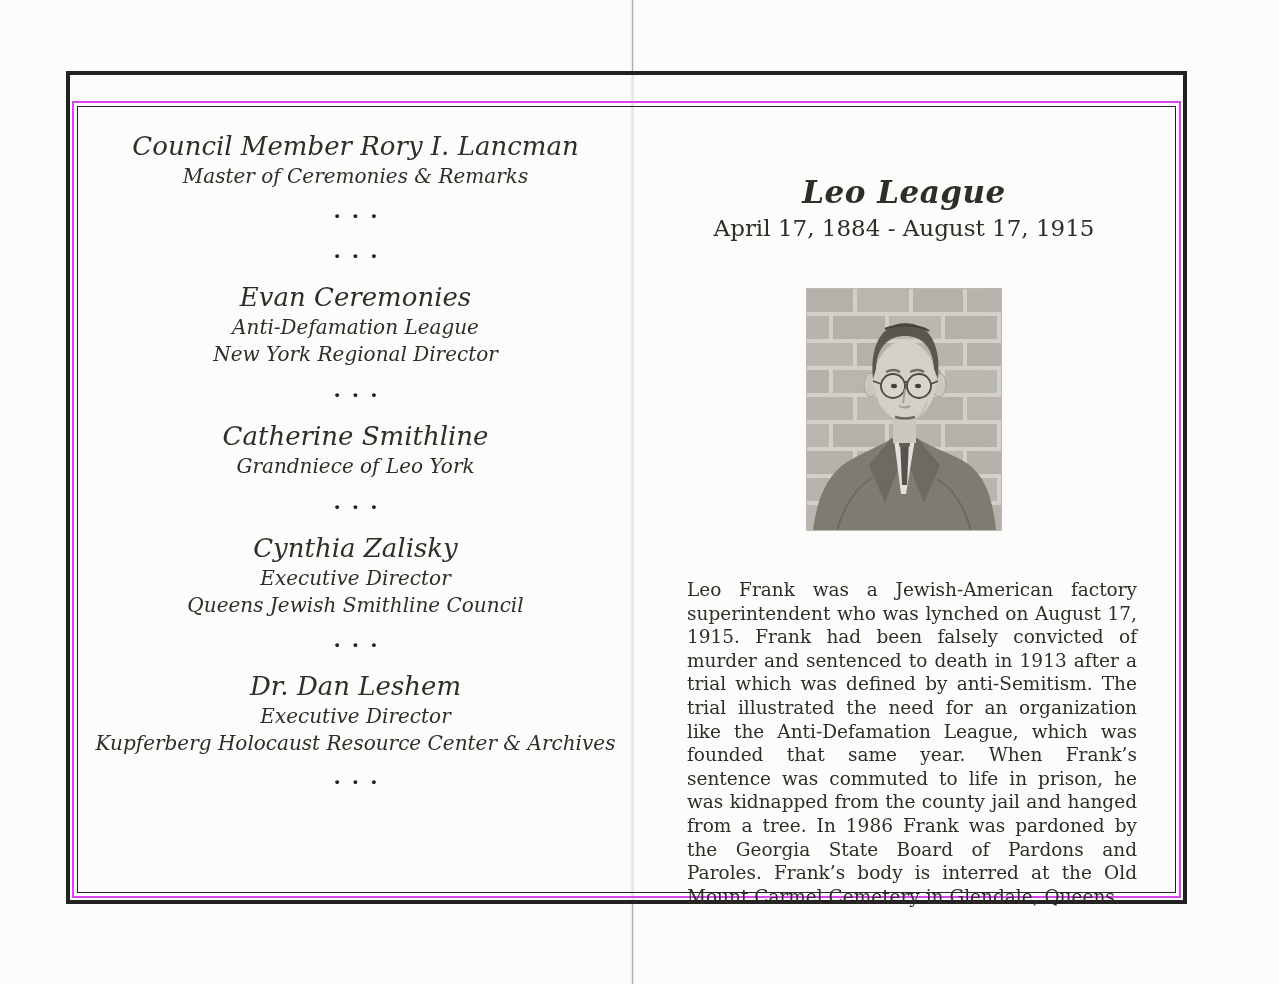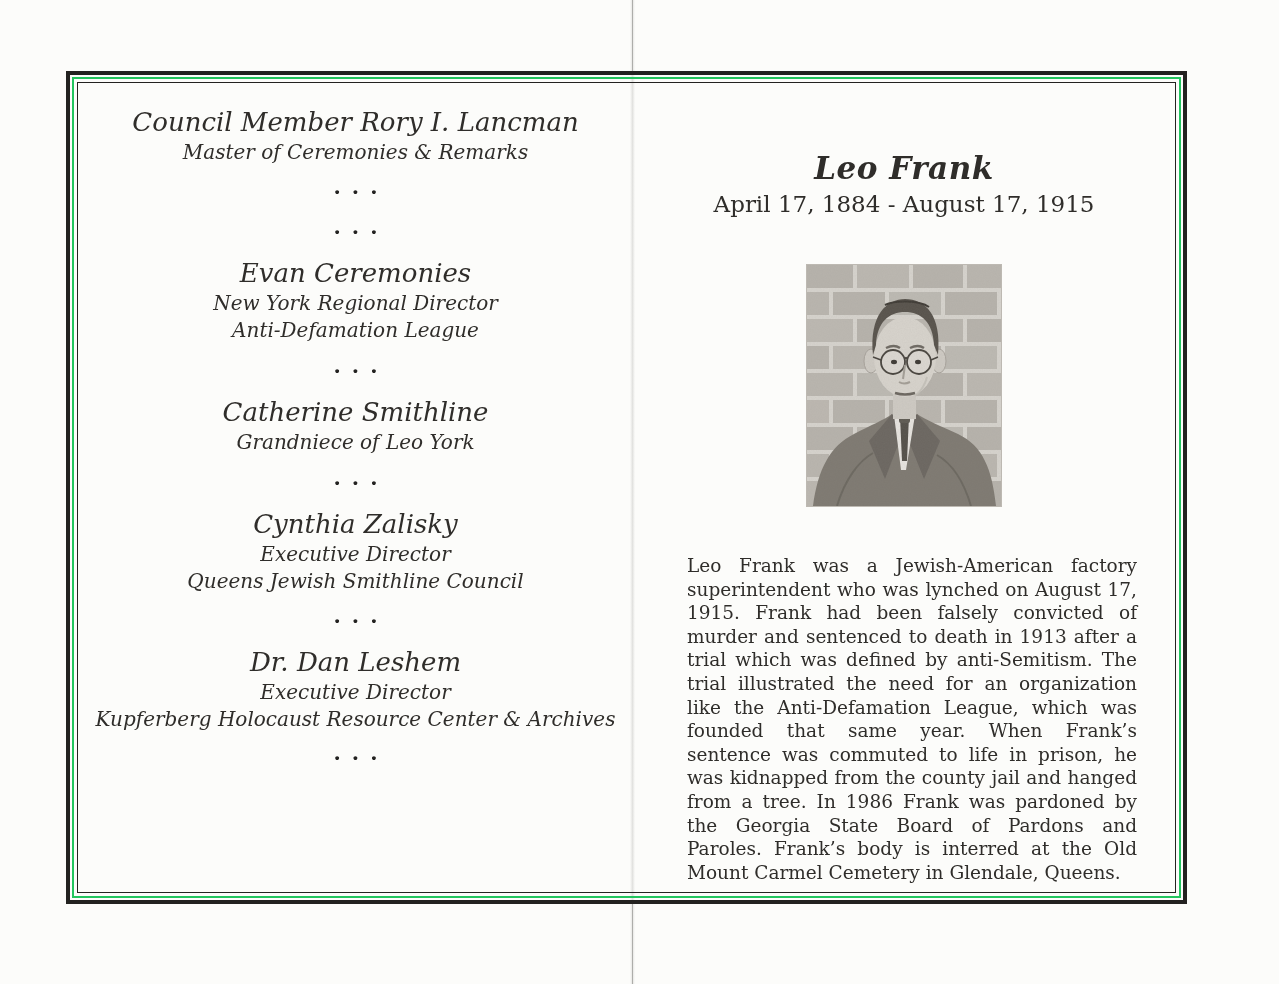--- a/index.html
+++ b/index.html
@@ -10,21 +10,21 @@
     font-variant-numeric:oldstyle-nums;
   }
   
   .fold{position:absolute;left:630px;top:0;width:5px;height:984px;
     background:linear-gradient(to right,rgba(0,0,0,0),rgba(110,110,105,0.18),rgba(0,0,0,0));}
   .fold-top{position:absolute;left:632px;top:0;width:1px;height:72px;background:rgba(95,95,90,0.40);}
   .fold-bottom{position:absolute;left:632px;top:903px;width:1px;height:81px;background:rgba(95,95,90,0.40);}
   
   .frame{position:absolute;left:66px;top:71px;width:1121px;height:833px;
     border:4px solid #232220;box-sizing:border-box;}
-  .frame-mid{position:absolute;inset:2px;border:2px solid #22c55e;}
+  .frame-mid{position:absolute;inset:2px;border:2px solid #d946ef;margin-top:24px;}
   .frame-in{position:absolute;inset:3px;border:1px solid #232220;}
   .spread{position:absolute;inset:0;display:flex;}
   .page-left{width:555px;padding-top:22px;text-align:center;box-sizing:border-box;}
   .page-right{flex:1;text-align:center;box-sizing:border-box;}
   .name{font-style:italic;font-size:26px;line-height:34px;white-space:nowrap;}
   .role{font-style:italic;font-size:20px;line-height:27px;white-space:nowrap;}
   .sep{font-size:21px;font-weight:bold;line-height:20px;letter-spacing:11px;padding-left:11px;margin:14px 0;color:#232220;}
   .title{font-style:italic;font-weight:bold;font-size:31px;line-height:38px;margin:66px 0 0;letter-spacing:0.5px;}
   .dates{font-size:23px;line-height:30px;margin-top:2px;}
   .portrait{width:194px;height:241px;margin:46px auto 0;box-shadow:0 0 0 1px #bdb9b2;}
@@ -46,41 +46,41 @@
         <div class="spread">
 
           <section class="page-left">
             <div class="name">Council Member Rory I. Lancman</div>
             <div class="role">Master of Ceremonies &amp; Remarks</div>
             <div class="sep" style="margin-top:16px;">···</div>
 
             <div class="sep" style="margin-top:20px;">···</div>
 
             <div class="name" style="margin-top:8px;">Evan Ceremonies</div>
+            <div class="role">Anti-Defamation League</div>
             <div class="role">New York Regional Director</div>
-            <div class="role">Anti-Defamation League</div>
             <div class="sep" style="margin-top:17px;">···</div>
 
             <div class="name" style="margin-top:12px;">Catherine Smithline</div>
             <div class="role">Grandniece of Leo York</div>
             <div class="sep" style="margin-top:17px;">···</div>
 
             <div class="name" style="margin-top:13px;">Cynthia Zalisky</div>
             <div class="role">Executive Director</div>
             <div class="role">Queens Jewish Smithline Council</div>
             <div class="sep" style="margin-top:16px;">···</div>
 
             <div class="name" style="margin-top:12px;">Dr. Dan Leshem</div>
             <div class="role">Executive Director</div>
             <div class="role">Kupferberg Holocaust Resource Center &amp; Archives</div>
             <div class="sep" style="margin-top:15px;">···</div>
           </section>
 
           <section class="page-right">
-            <h1 class="title">Leo Frank</h1>
+            <h1 class="title">Leo League</h1>
             <div class="dates">April 17, 1884 - August 17, 1915</div>
 
             <div class="portrait">
               <svg width="194" height="241" viewBox="0 0 194 241" xmlns="http://www.w3.org/2000/svg">
                 <defs>
                   <filter id="grain" x="0" y="0" width="100%" height="100%">
                     <feTurbulence type="fractalNoise" baseFrequency="0.85" numOctaves="2" stitchTiles="stitch"></feTurbulence>
                     <feColorMatrix type="matrix" values="0 0 0 0 0.30  0 0 0 0 0.29  0 0 0 0 0.27  0 0 0 0.45 0"></feColorMatrix>
                   </filter>
                 </defs>

